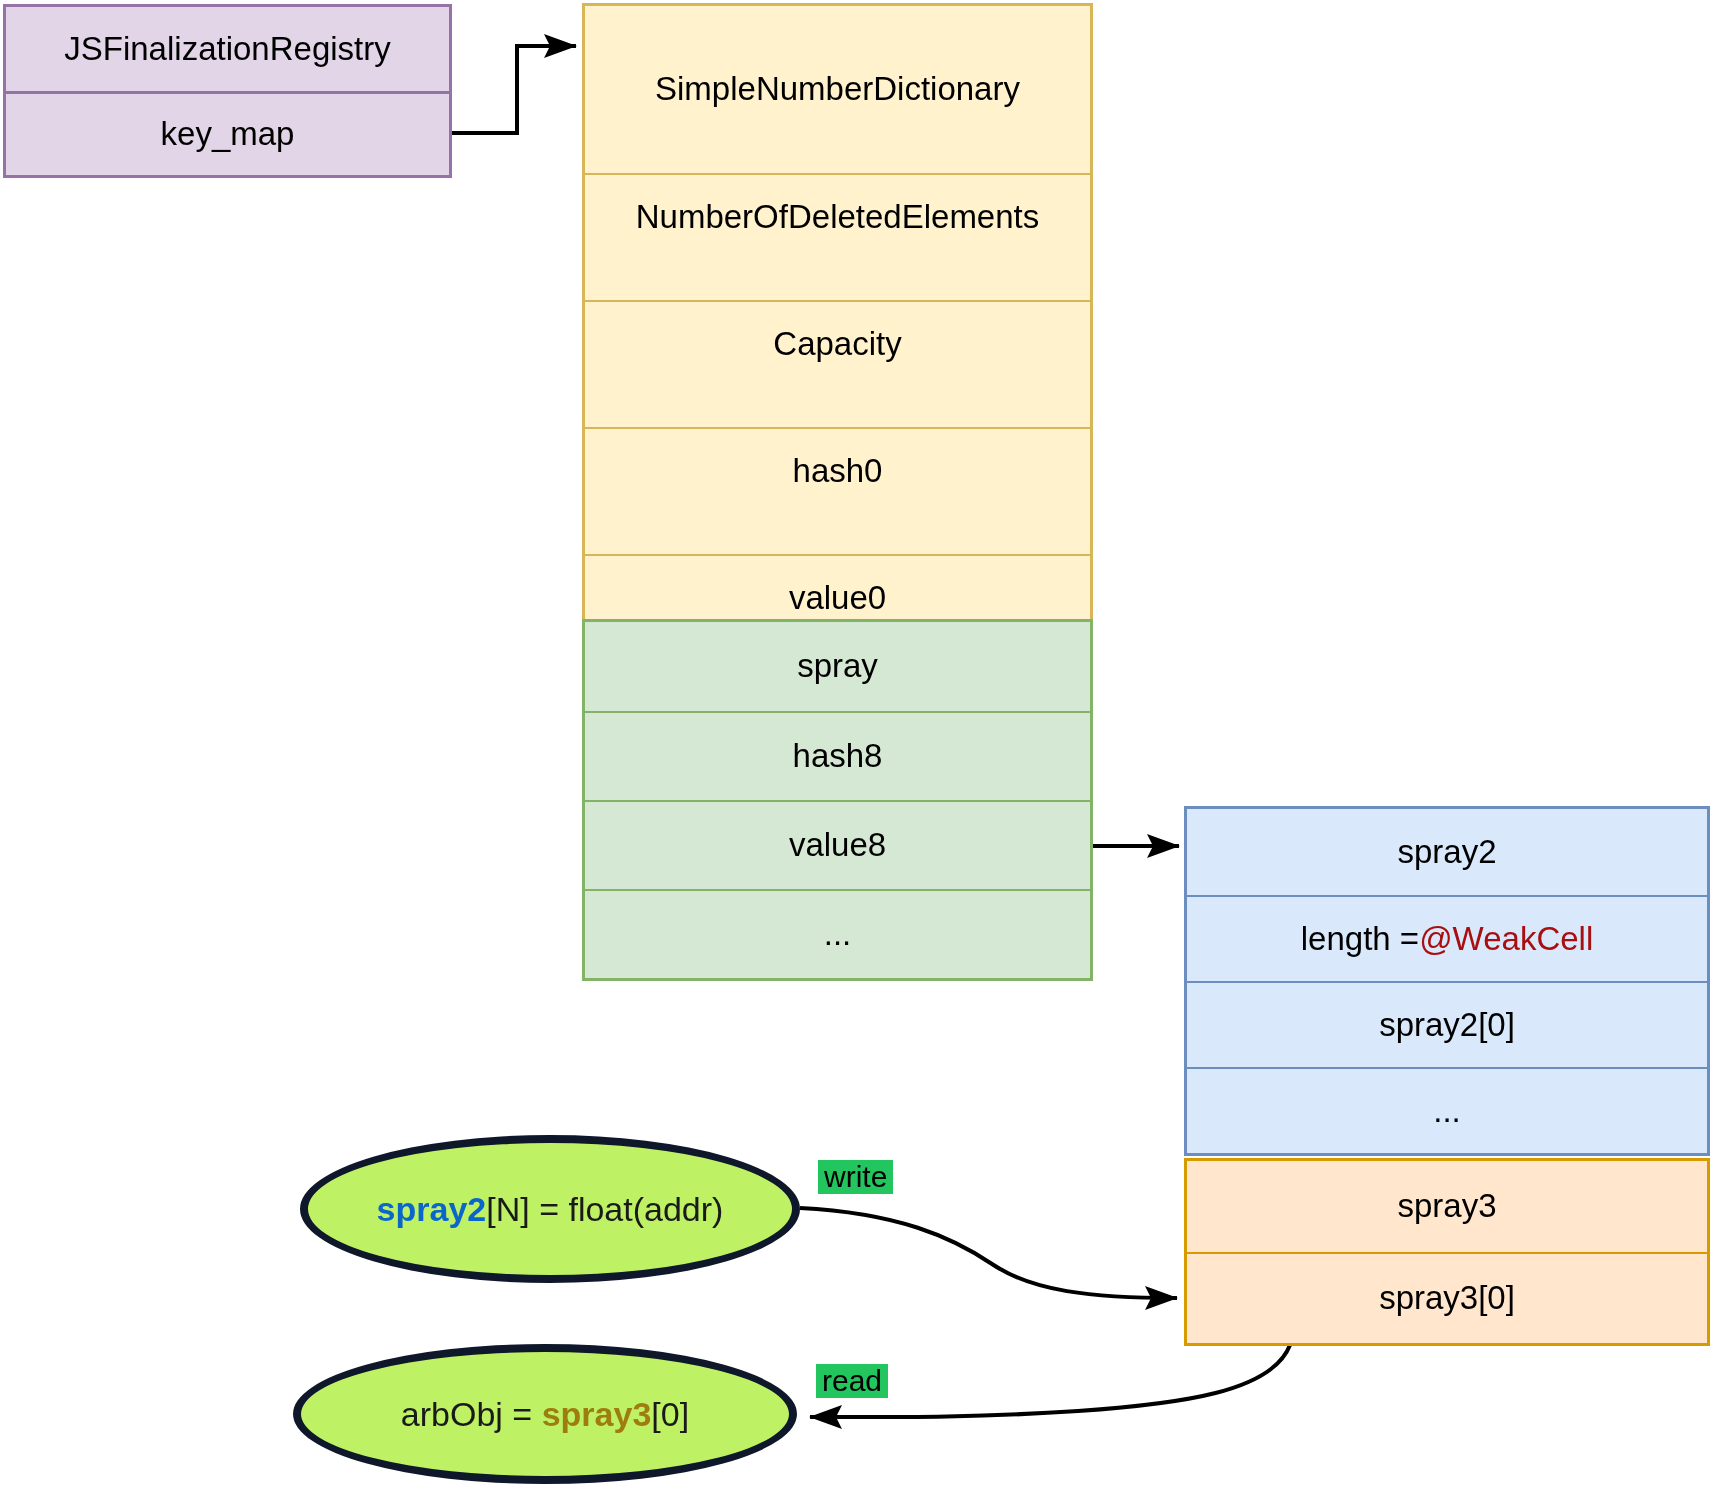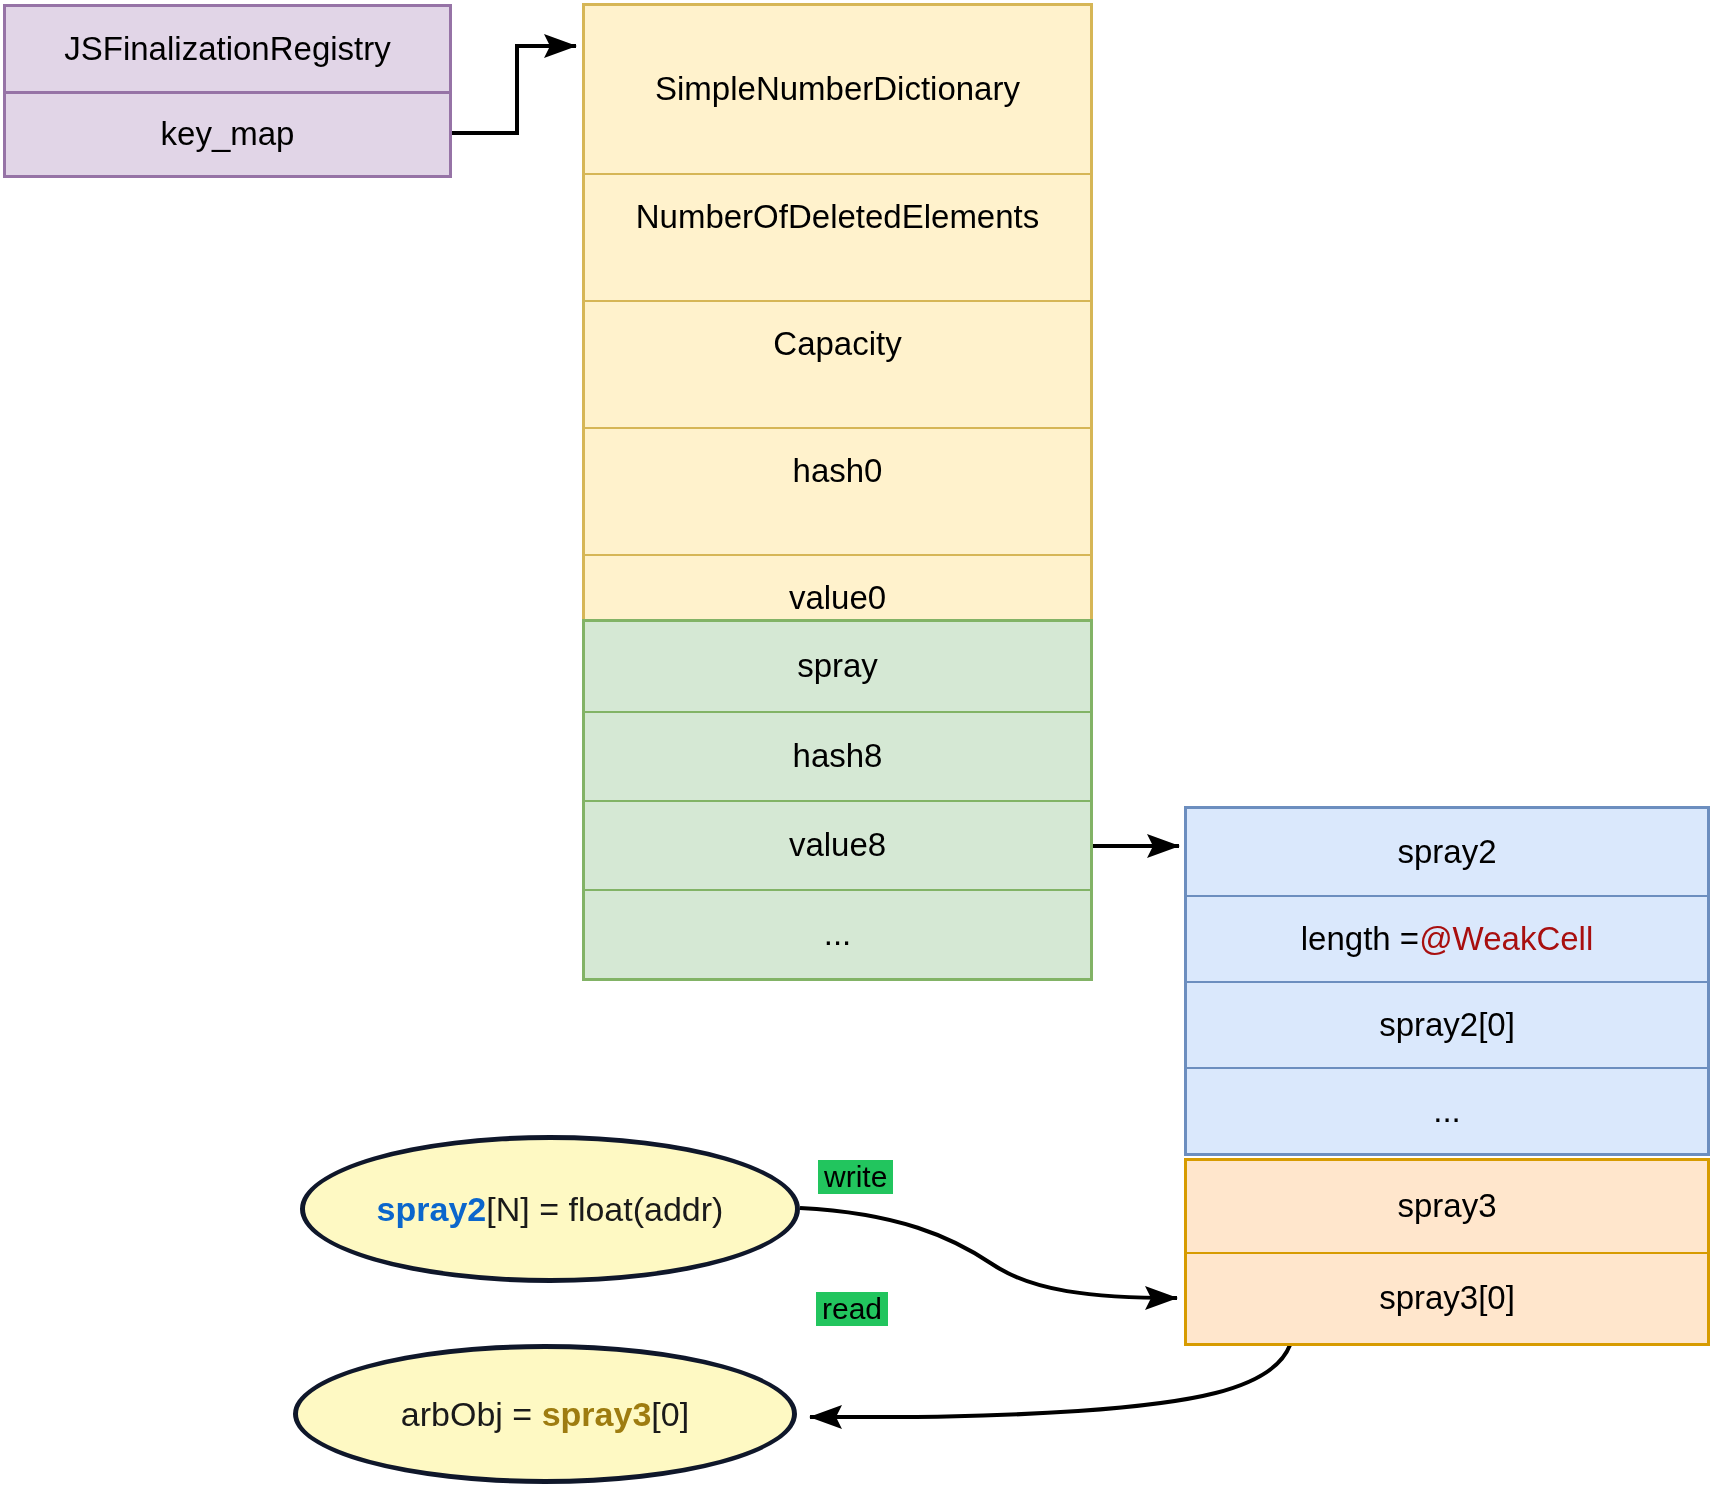--- a/index.html
+++ b/index.html
@@ -33,33 +33,33 @@
   
   .tbl-orange{left:1184px;top:1158px;width:526px;border:3px solid #D79B00;background:#FFE6CC;}
   .tbl-orange .row{height:91px;}
   .tbl-orange .row + .row{border-top:2px solid #D79B00;}
 
   .red-text{color:#A80F0F;}
   .var-blue{color:#0B66CC;font-weight:bold;}
   .var-gold{color:#9E7C10;font-weight:bold;}
 
   .ellipse{
-    position:absolute;z-index:2;box-sizing:border-box;border:5px solid #0f172a;
-    border-radius:50%;background:#fef9c3;display:flex;align-items:center;justify-content:center;
+    position:absolute;z-index:2;box-sizing:border-box;border:8px solid #0f172a;
+    border-radius:50%;background:#bef264;display:flex;align-items:center;justify-content:center;
     font-size:34px;color:#1A1A1A;text-align:left;
   }
   .ellipse-1{left:300px;top:1135px;width:500px;height:148px;}
   .ellipse-2{left:293px;top:1344px;width:504px;height:140px;}
 
   .edge-label{
     position:absolute;z-index:3;background:#22c55e;padding:0 6px;
     font-size:30px;color:#000;text-align:center;
   }
   .lbl-write{left:818px;top:1160px;}
-  .lbl-read{left:816px;top:1292px;}
+  .lbl-read{left:816px;top:1364px;}
 </style>
 </head>
 <body>
 
 <div class="canvas">
 
   <svg class="edges" width="1713" height="1488" viewBox="0 0 1713 1488">
     <defs>
       <marker id="arrowhead" markerUnits="userSpaceOnUse" markerWidth="34" markerHeight="24" refX="32" refY="12" orient="auto">
         <polygon points="0 0, 33 12, 0 24, 6 12" fill="#000"></polygon>

